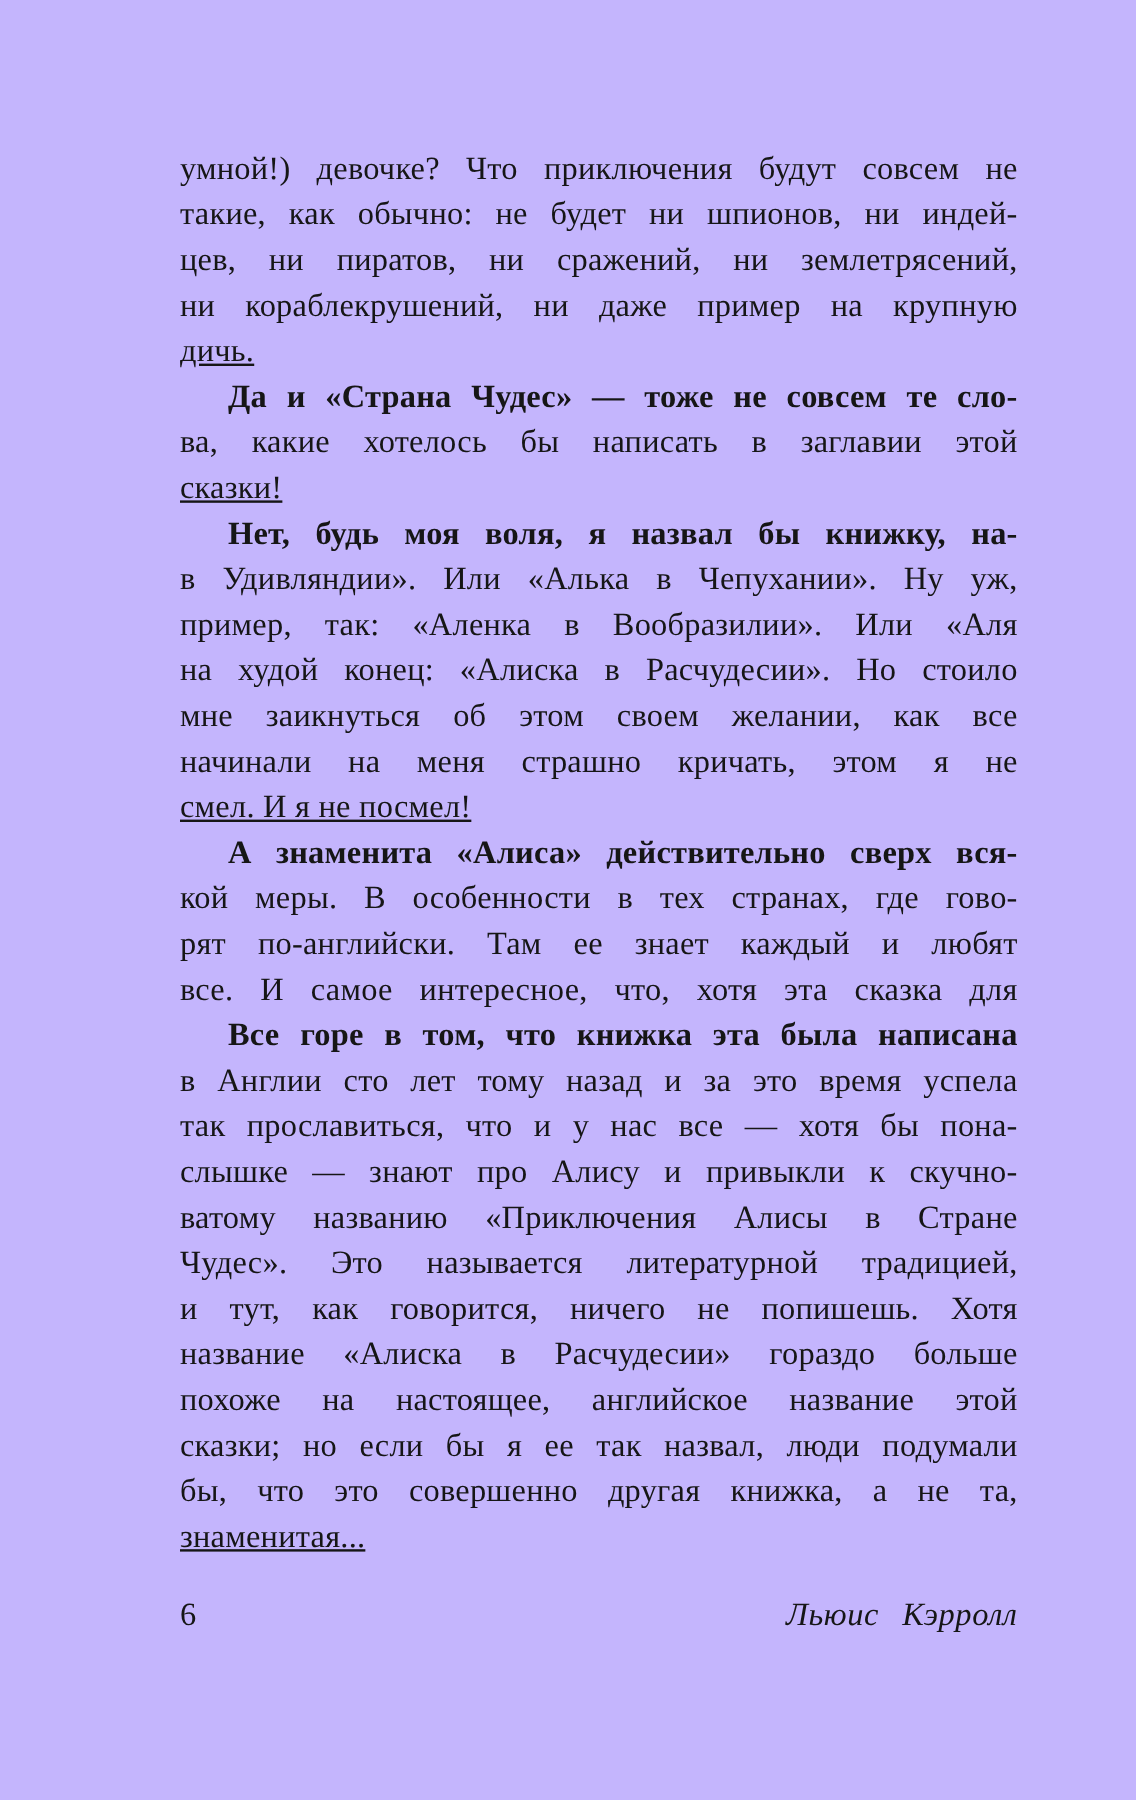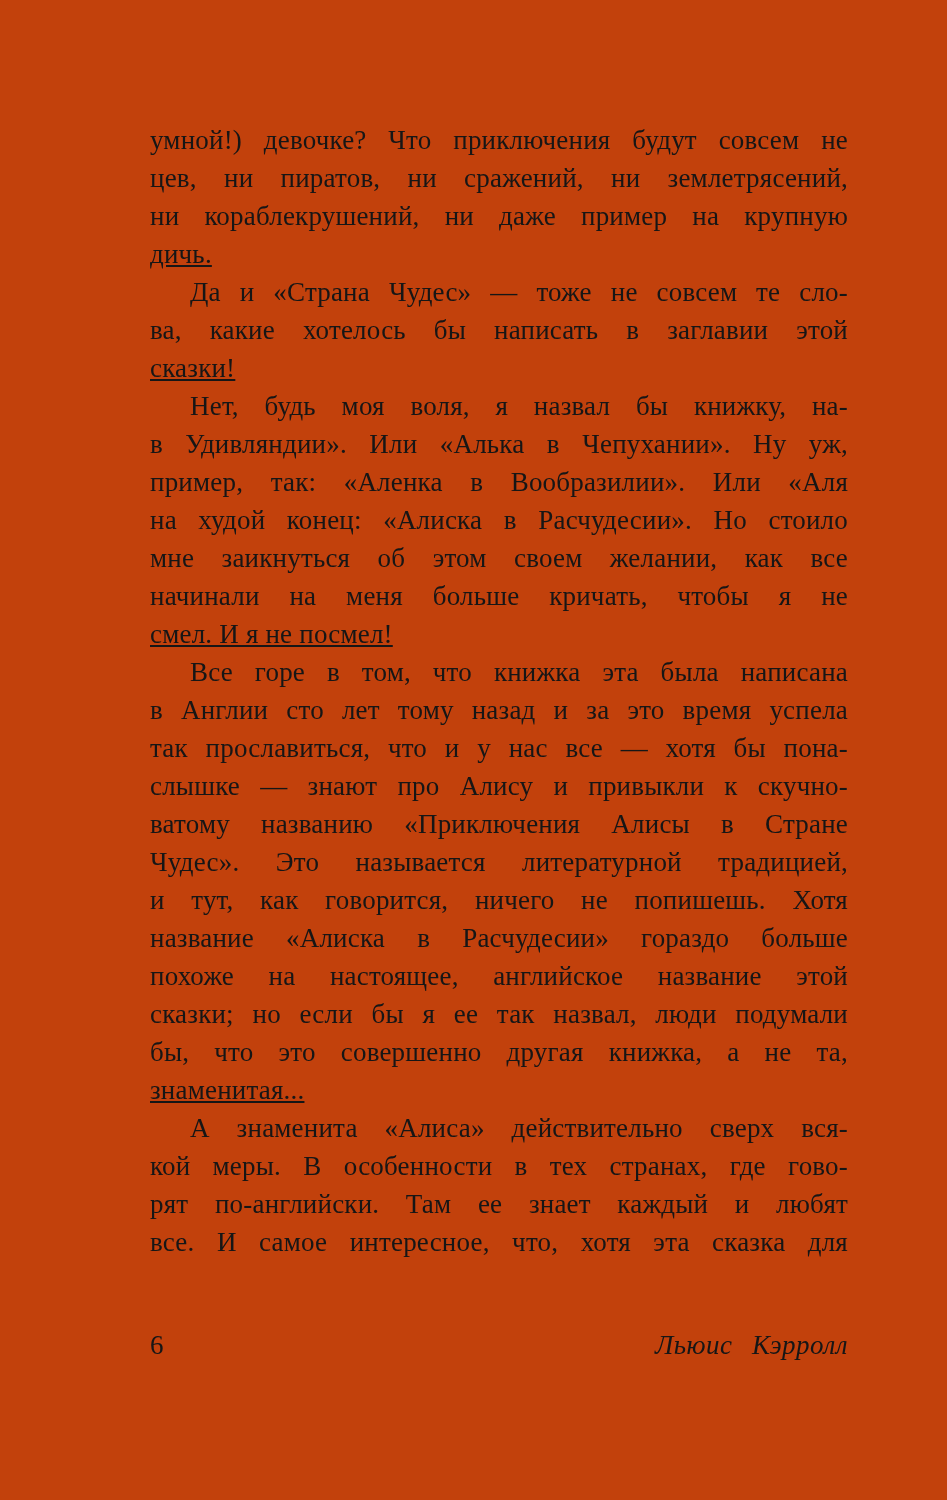--- a/index.html
+++ b/index.html
@@ -11,39 +11,40 @@
     width: 947px;
     height: 1500px;
     position: relative;
     font-family: "Liberation Serif", serif;
     color: #161616;
     overflow: hidden;
   }
   .book-page {
     position: absolute;
     inset: 0;
-    background: #c2410c;
+    background: #c4b5fd;
   }
   .text-block {
     position: absolute;
     left: 150px;
     top: 121px;
     width: 698px;
   }
   .line {
     font-size: 27px;
     line-height: 38px;
     text-align: justify;
     text-align-last: justify;
     text-justify: inter-word;
     white-space: normal;
     letter-spacing: 0.2px;
   }
   .line.indent-first {
     text-indent: 40px;
+    font-weight: bold;
   }
   .line.last-left {
     text-align-last: left;
     text-decoration: underline;
   }
   .page-footer {
     position: absolute;
     left: 150px;
     width: 698px;
     top: 1326px;
@@ -64,58 +65,59 @@
   }
 </style>
 </head>
 <body>
 
 <div class="book-page">
 
   <main class="text-block">
       <div class="paragraph">
         <div class="line">умной!) девочке? Что приключения будут совсем не</div>
+        <div class="line">такие, как обычно: не будет ни шпионов, ни индей-</div>
         <div class="line">цев, ни пиратов, ни сражений, ни землетрясений,</div>
         <div class="line">ни кораблекрушений, ни даже пример на крупную</div>
         <div class="line last-left">дичь.</div>
       </div>
       <div class="paragraph">
         <div class="line indent-first">Да и «Страна Чудес» — тоже не совсем те сло-</div>
         <div class="line">ва, какие хотелось бы написать в заглавии этой</div>
         <div class="line last-left">сказки!</div>
       </div>
       <div class="paragraph">
         <div class="line indent-first">Нет, будь моя воля, я назвал бы книжку, на-</div>
         <div class="line">в Удивляндии». Или «Алька в Чепухании». Ну уж,</div>
         <div class="line">пример, так: «Аленка в Вообразилии». Или «Аля</div>
         <div class="line">на худой конец: «Алиска в Расчудесии». Но стоило</div>
         <div class="line">мне заикнуться об этом своем желании, как все</div>
-        <div class="line">начинали на меня больше кричать, чтобы я не</div>
+        <div class="line">начинали на меня страшно кричать, этом я не</div>
         <div class="line last-left">смел. И я не посмел!</div>
+      </div>
+      <div class="paragraph">
+        <div class="line indent-first">А знаменита «Алиса» действительно сверх вся-</div>
+        <div class="line">кой меры. В особенности в тех странах, где гово-</div>
+        <div class="line">рят по-английски. Там ее знает каждый и любят</div>
+        <div class="line">все. И самое интересное, что, хотя эта сказка для</div>
       </div>
       <div class="paragraph">
         <div class="line indent-first">Все горе в том, что книжка эта была написана</div>
         <div class="line">в Англии сто лет тому назад и за это время успела</div>
         <div class="line">так прославиться, что и у нас все — хотя бы пона-</div>
         <div class="line">слышке — знают про Алису и привыкли к скучно-</div>
         <div class="line">ватому названию «Приключения Алисы в Стране</div>
         <div class="line">Чудес». Это называется литературной традицией,</div>
         <div class="line">и тут, как говорится, ничего не попишешь. Хотя</div>
         <div class="line">название «Алиска в Расчудесии» гораздо больше</div>
         <div class="line">похоже на настоящее, английское название этой</div>
         <div class="line">сказки; но если бы я ее так назвал, люди подумали</div>
         <div class="line">бы, что это совершенно другая книжка, а не та,</div>
         <div class="line last-left">знаменитая...</div>
       </div>
-      <div class="paragraph">
-        <div class="line indent-first">А знаменита «Алиса» действительно сверх вся-</div>
-        <div class="line">кой меры. В особенности в тех странах, где гово-</div>
-        <div class="line">рят по-английски. Там ее знает каждый и любят</div>
-        <div class="line">все. И самое интересное, что, хотя эта сказка для</div>
-      </div>
     </main>
 
   <footer class="page-footer">
     <span class="page-number">6</span>
     <span class="running-author">Льюис Кэрролл</span>
   </footer>
 
 </div>
 
 </body></html>

